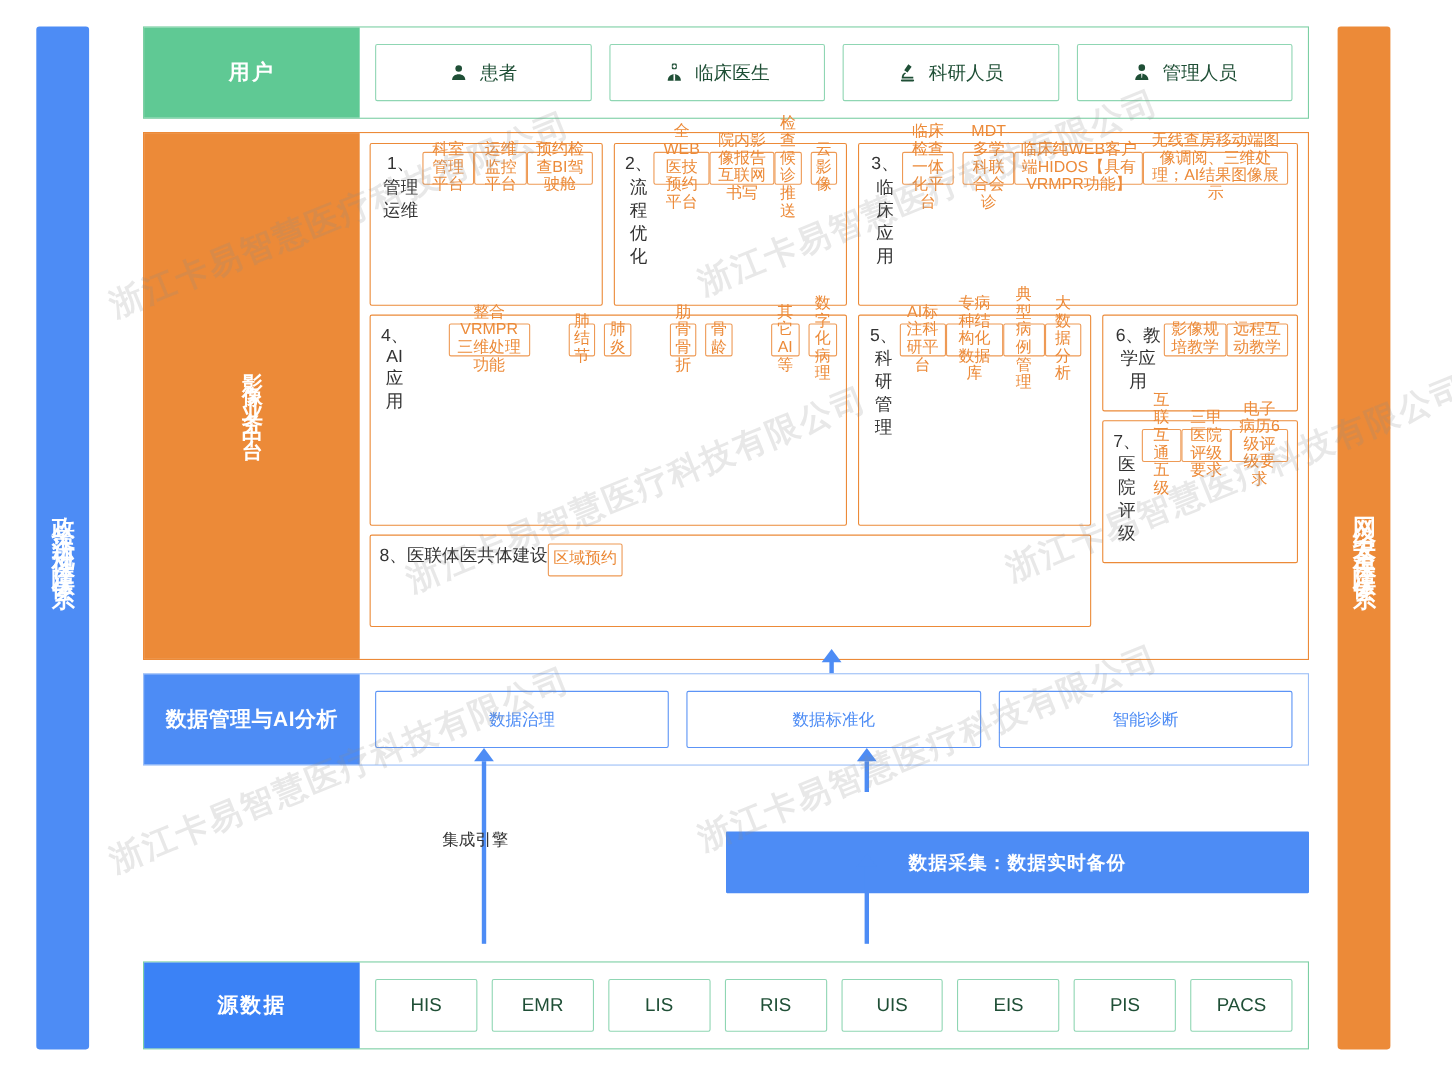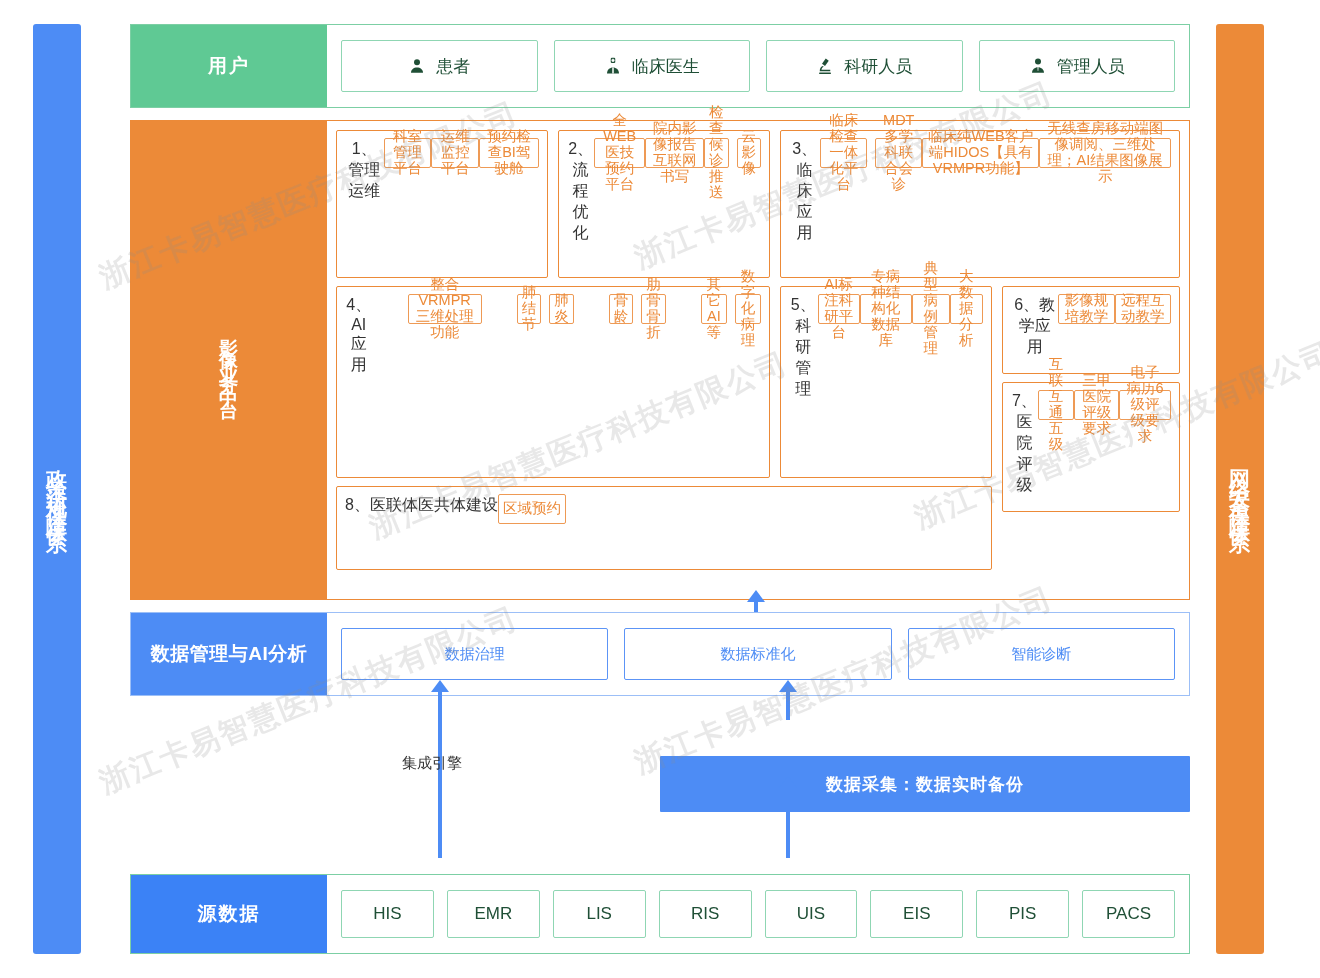--- a/index.html
+++ b/index.html
@@ -191,22 +191,22 @@
 
         <div class="row-flex" style="height:192px;">
           <div class="grp" style="flex:0 0 434px;gap:35px;">
             <div class="grp-title">4、AI应用</div>
             <div class="chip">整合VRMPR三维处理功能</div>
             <div class="chip-row">
               <div class="chip">肺结节</div>
               <div class="chip">肺炎</div>
             </div>
             <div class="chip-row">
+              <div class="chip">肋骨骨折</div>
               <div class="chip">骨龄</div>
-              <div class="chip">肋骨骨折</div>
             </div>
             <div class="chip-row">
               <div class="chip">其它AI等</div>
               <div class="chip">数字化病理</div>
             </div>
           </div>
 
           <div class="grp" style="flex:0 0 212px;">
             <div class="grp-title">5、科研管理</div>
             <div class="chip">AI标注科研平台</div>

